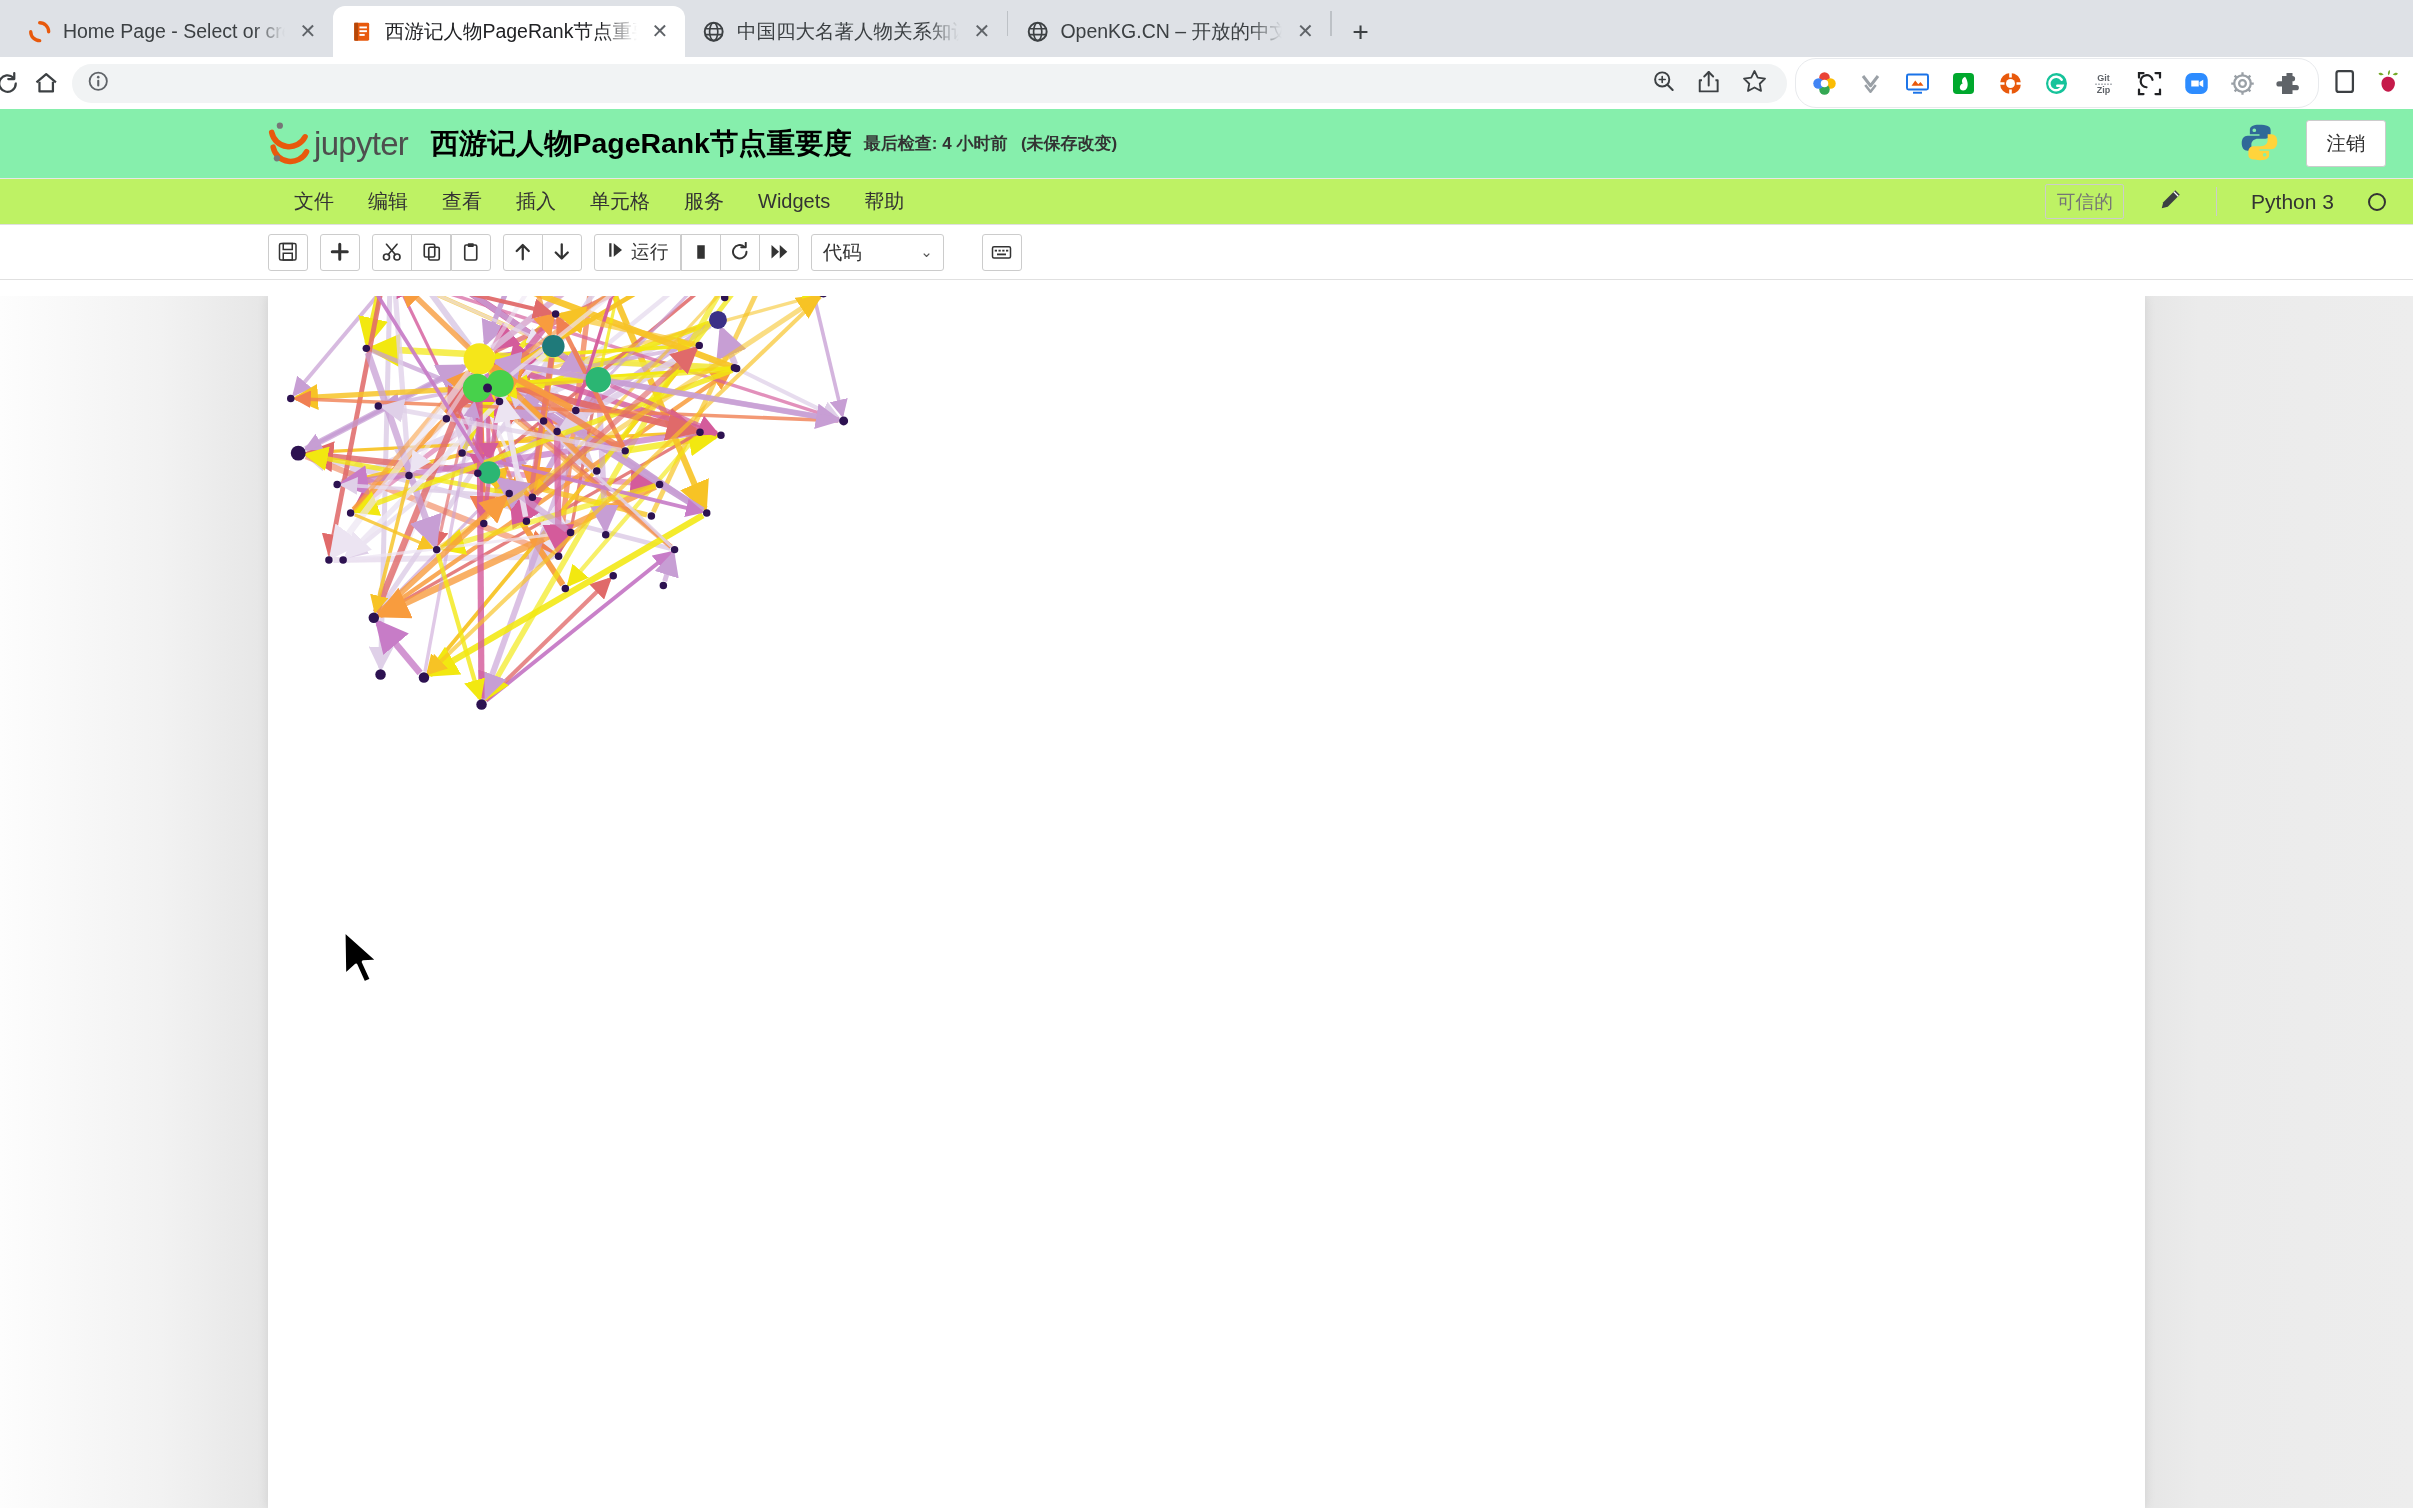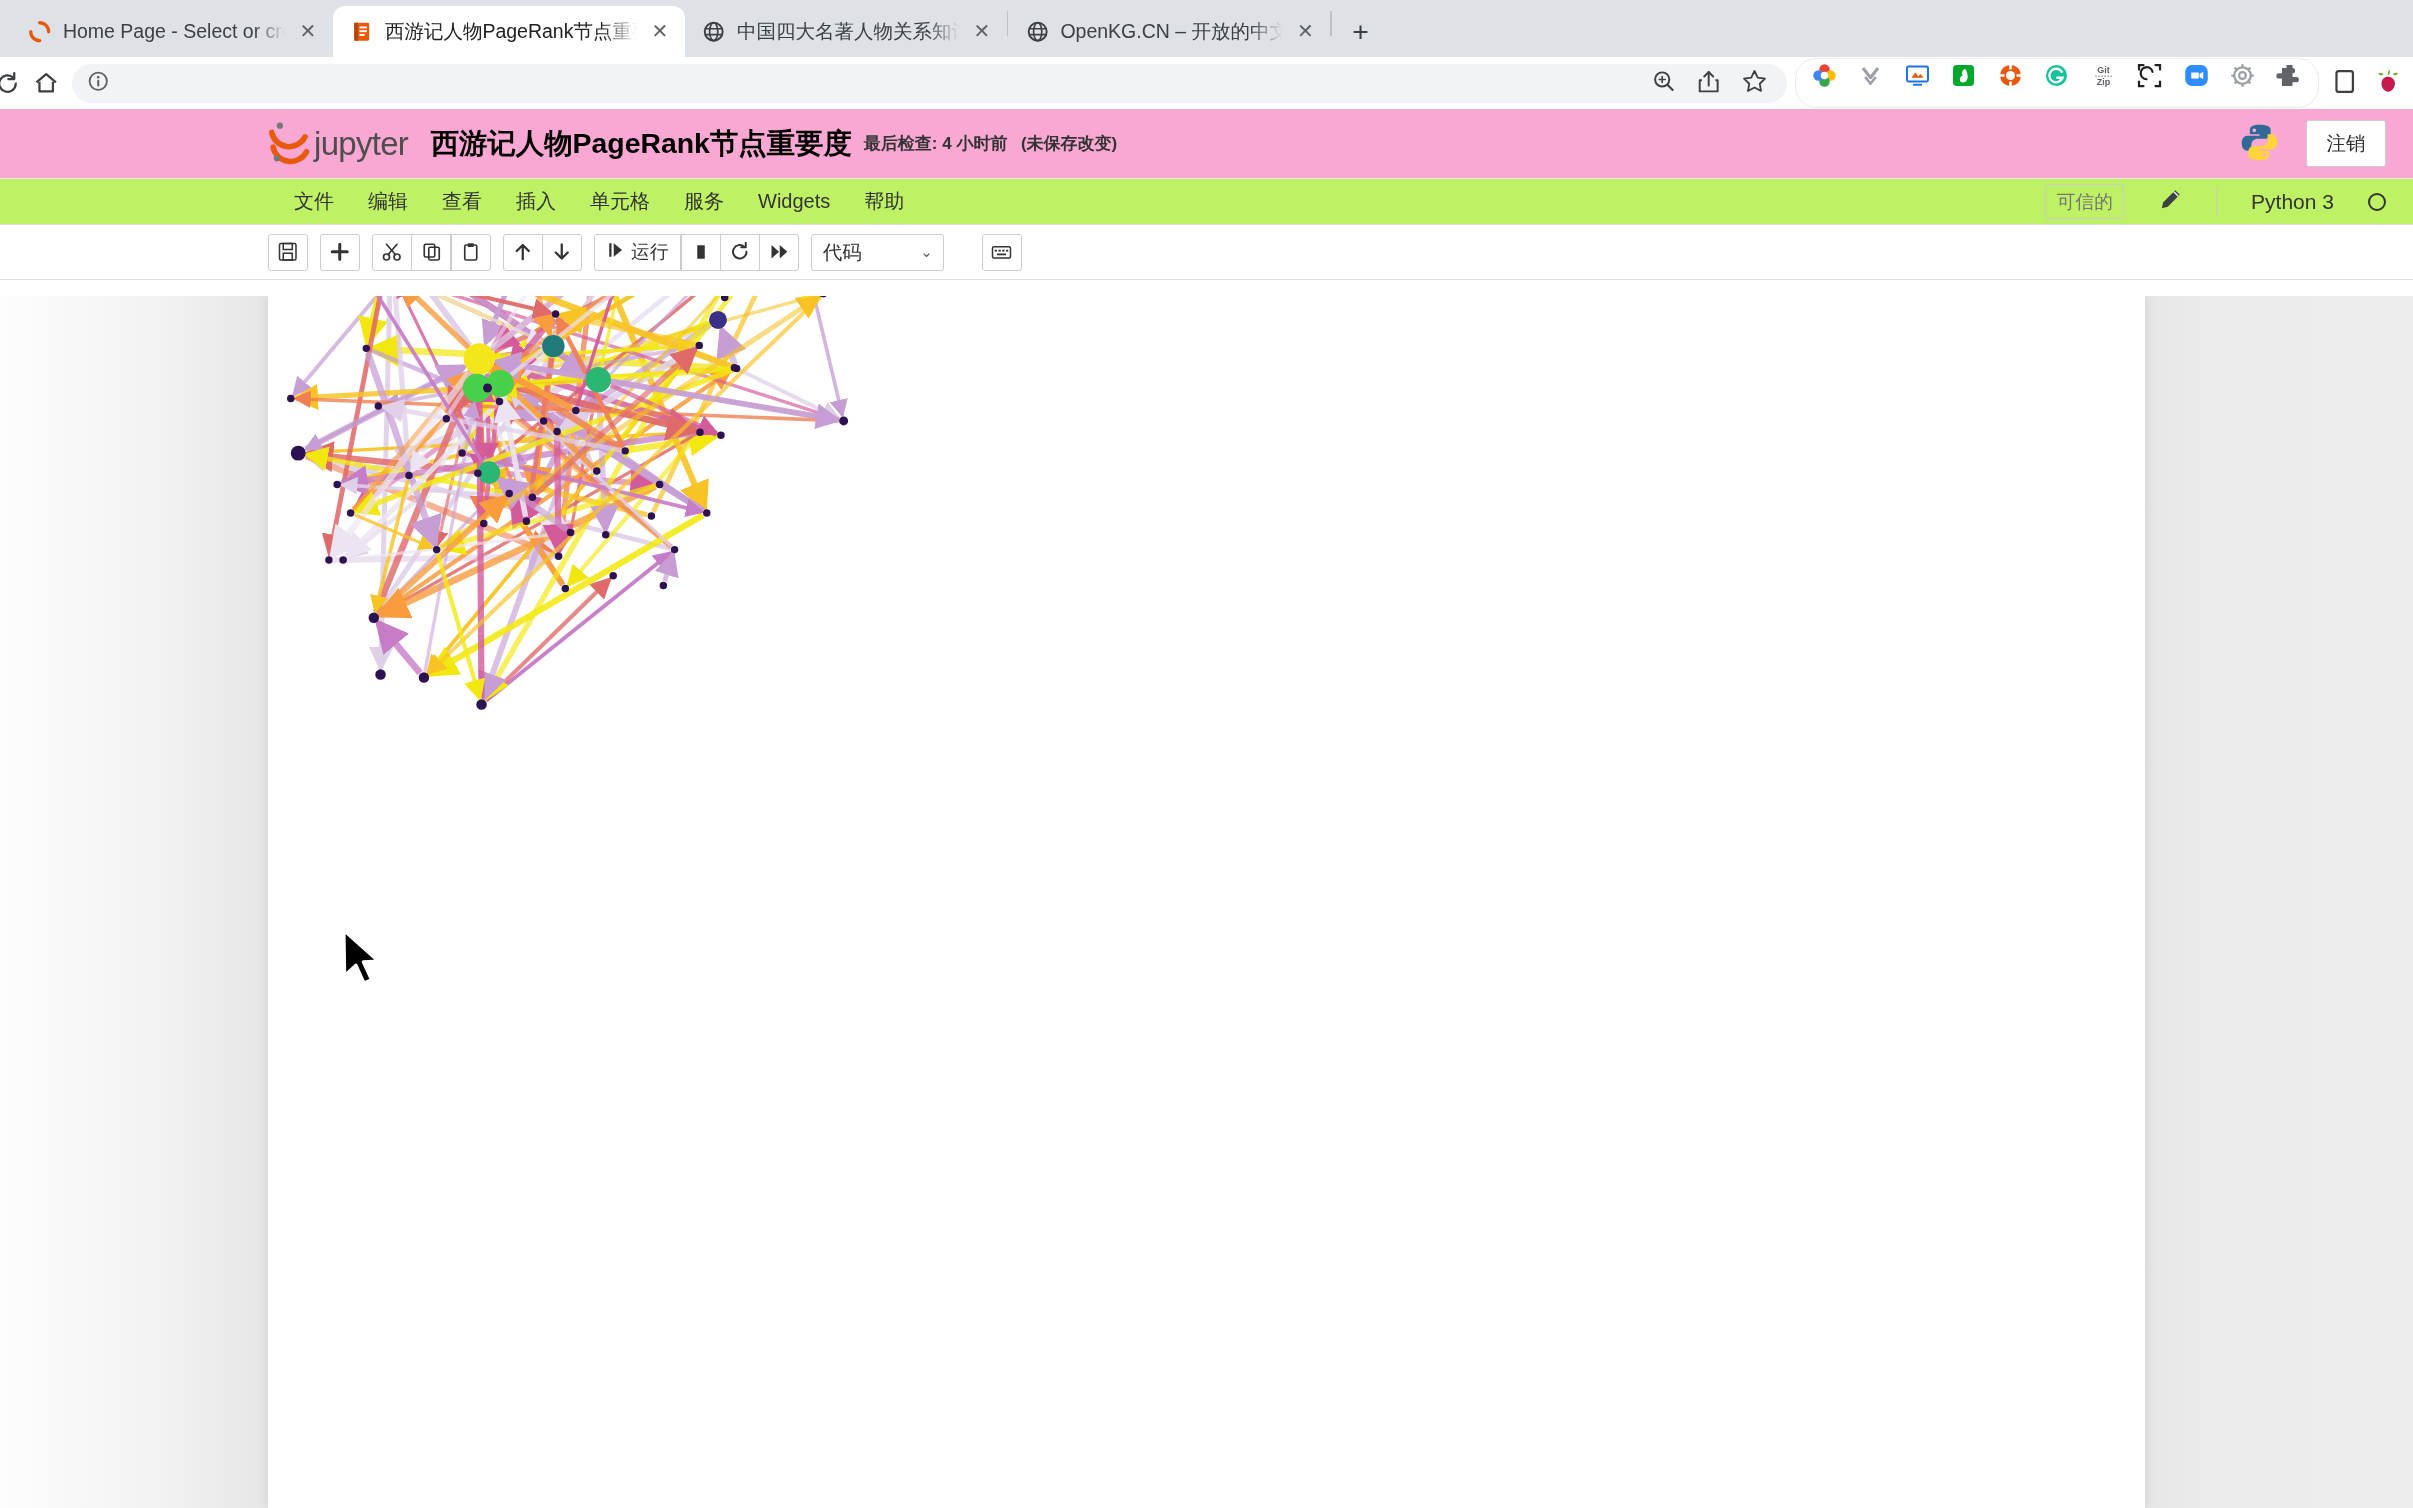--- a/index.html
+++ b/index.html
@@ -61,30 +61,30 @@
     border-radius: 19.5px; display: flex; align-items: center;
     padding: 0 15px; gap: 12px; margin-left: 4.5px; margin-right: 7.5px;
     min-width: 0;
   }
   .url-text {
     font-size: 19.5px; color: #202124; white-space: nowrap;
     overflow: hidden; text-overflow: ellipsis;
   }
   .urlbox-right { margin-left: auto; display: flex; align-items: center; gap: 19.5px; padding-right: 4.5px;}
   .ext-pill {
-    display: flex; gap: 19.5px;
+    display: flex; align-items: center; gap: 19.5px;
     border: 1.5px solid #e8eaed; border-radius: 21px;
     padding: 3px 15px; height: 50px;
   }
   .ext-icon { width: 27px; height: 27px; flex: 0 0 27px; border-radius: 4.5px; position: relative; }
   .omni-trail { display: flex; align-items: center; gap: 16.5px; padding-left: 13.5px; }
 
   
   .jp-header {
-    height: 70px; background: #f9a8d4;
+    height: 70px; background: #86efac;
     border-bottom: 0.7px solid #e7e7e7;
     display: flex; align-items: center; padding: 0 27px 0 268px;
   }
   .jp-logo { display: flex; align-items: center; gap: 3px; margin-right: 22.5px; }
   .jp-logo-text { font-size: 33px; color: #4e4e4e; letter-spacing: -0.7px; font-weight: 400;}
   .nb-title { font-size: 28.4px; color: #000; font-weight: 700; }
   .nb-checkpoint { font-size: 17px; color: #333; margin-left: 12px; font-weight: 700;}
   .nb-dirty { font-size: 17px; color: #333; margin-left: 13.5px; font-weight: 700;}
   .jp-header-right { margin-left: auto; display: flex; align-items: center; gap: 25.4px; }
   .logout-btn {

